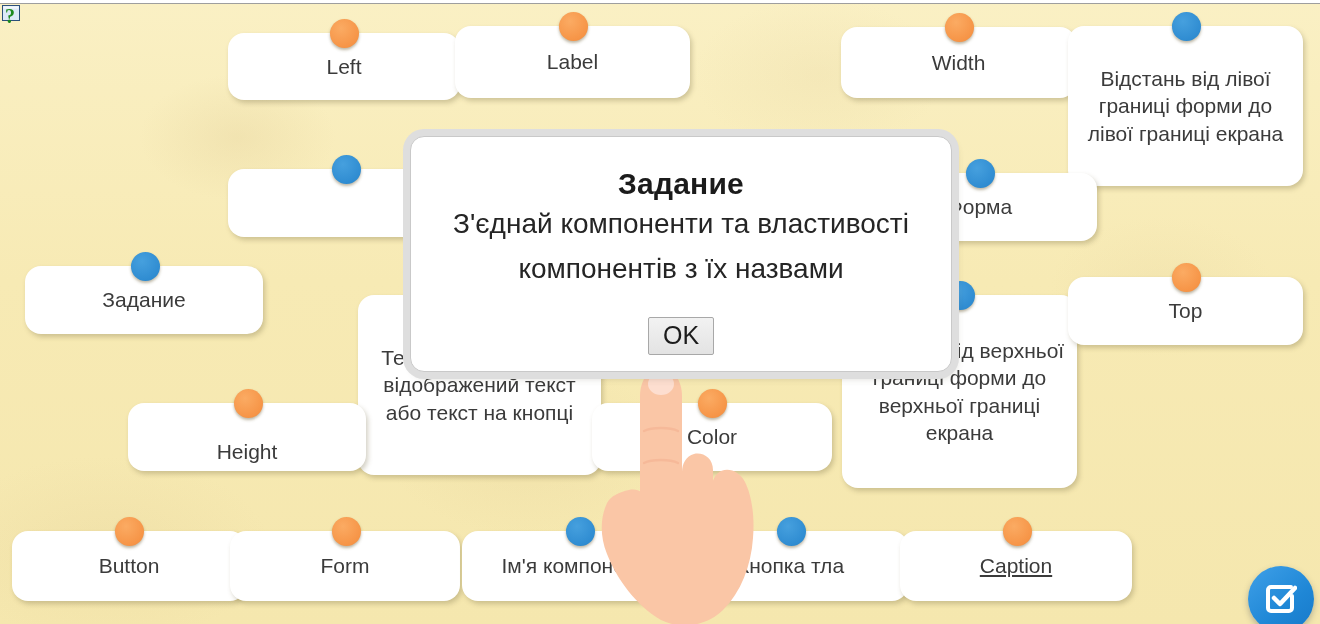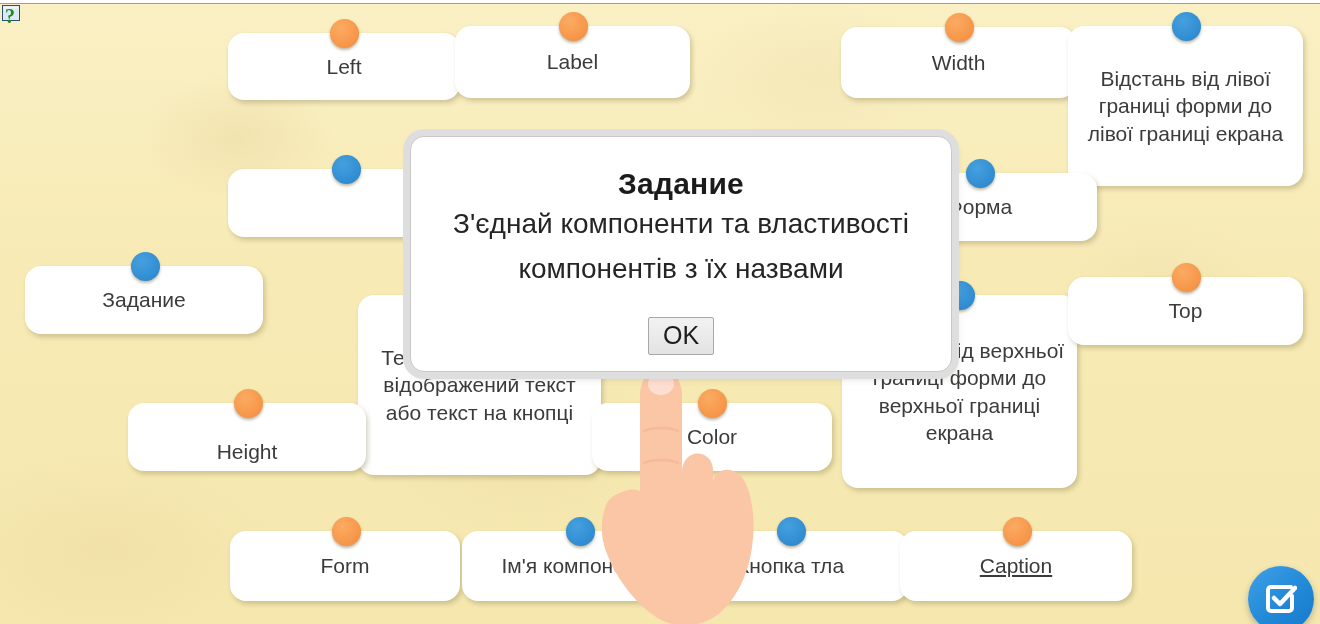--- a/index.html
+++ b/index.html
@@ -209,20 +209,24 @@
   <div class="card" style="left:128px; top:403px; width:238px; height:68px;align-items:flex-end;">
     <span class="dot orange" style="left:106px;"></span>
     <span class="label">Height</span>
   </div>
 
   <div class="card" style="left:592px; top:403px; width:240px; height:68px;">
     <span class="dot orange" style="left:106px;"></span>
     <span class="label">Color</span>
   </div>
 
+  <div class="card" style="left:12px; top:531px; width:234px; height:70px;">
+    <span class="dot orange" style="left:103px;"></span>
+    <span class="label">Button</span>
+  </div>
 
   <div class="card" style="left:230px; top:531px; width:230px; height:70px;text-align:center;">
     <span class="dot orange" style="left:102px;"></span>
     <span class="label">Form</span>
   </div>
 
   <div class="card" style="left:462px; top:531px; width:235px; height:70px;">
     <span class="dot blue" style="left:104px;"></span>
     <span class="label">Ім'я компонента</span>
   </div>

